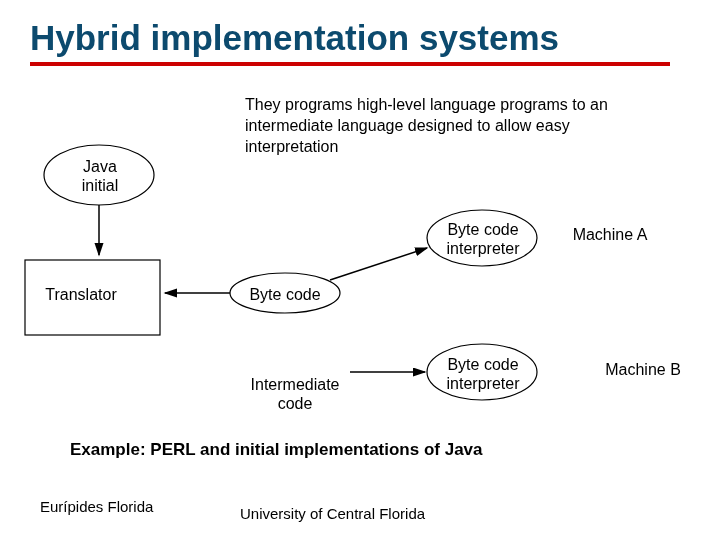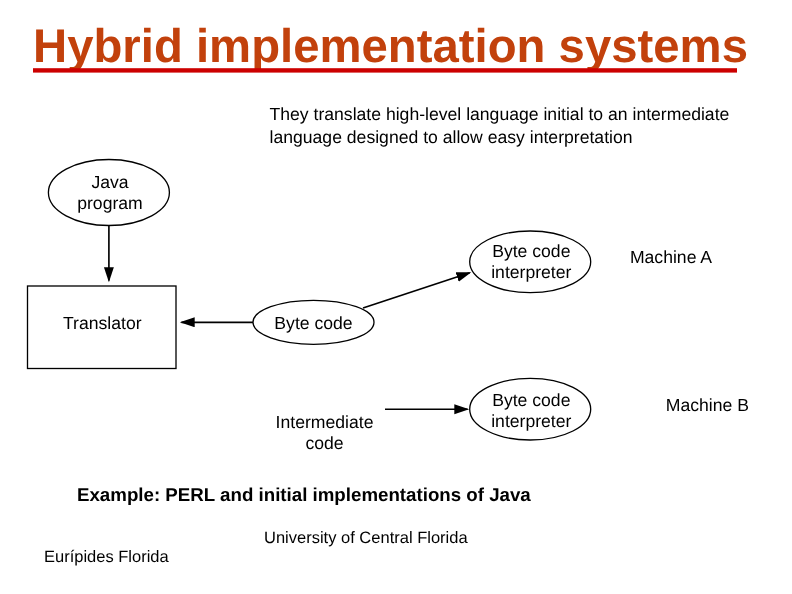--- a/index.html
+++ b/index.html
@@ -8,23 +8,23 @@
     width: 720px;
     height: 540px;
     font-family: Arial, Helvetica, sans-serif;
     background: #fff;
     position: relative;
   }
   .title {
     position: absolute;
     left: 30px;
     top: 18px;
-    font-size: 43px;
+    font-size: 35px;
     font-weight: bold;
-    color: #c2410c;
+    color: #0c4a6e;
     width: 660px;
   }
   .title-underline {
     position: absolute;
     left: 30px;
     top: 62px;
     width: 640px;
     height: 4px;
     background: #cc0000;
   }
@@ -42,21 +42,21 @@
   }
   .footer-left {
     position: absolute;
     left: 40px;
     bottom: 25px;
     font-size: 15px;
   }
   .footer-mid {
     position: absolute;
     left: 240px;
-    bottom: 42px;
+    bottom: 18px;
     font-size: 15px;
   }
   .example {
     position: absolute;
     left: 70px;
     top: 440px;
     font-size: 17px;
     font-weight: bold;
   }
   svg.diagram {
@@ -67,26 +67,26 @@
     height: 540px;
     pointer-events: none;
   }
 </style>
 </head>
 <body>
 
 <div class="title">Hybrid implementation systems</div>
 <div class="title-underline"></div>
 
-<div class="abs desc" style="left:245px; top:95px; width:420px;">They translate high-level language initial to an intermediate language designed to allow easy interpretation</div>
+<div class="abs desc" style="left:245px; top:95px; width:420px;">They programs high-level language programs to an intermediate language designed to allow easy interpretation</div>
 
 <div class="abs label" style="left:60px; top:157px; width:80px; white-space:pre-line;">Java
-program</div>
+initial</div>
 
-<div class="abs label" style="left:48px; top:285px; width:90px;text-align:center;">Translator</div>
+<div class="abs label" style="left:36px; top:285px; width:90px;text-align:center;">Translator</div>
 
 <div class="abs label" style="left:240px; top:285px; width:90px;">Byte code</div>
 
 <div class="abs label" style="left:240px; top:375px; width:110px; white-space:pre-line;">Intermediate
 code</div>
 
 <div class="abs label" style="left:438px; top:220px; width:90px; white-space:pre-line;">Byte code
 interpreter</div>
 
 <div class="abs label" style="left:438px; top:355px; width:90px; white-space:pre-line;">Byte code

